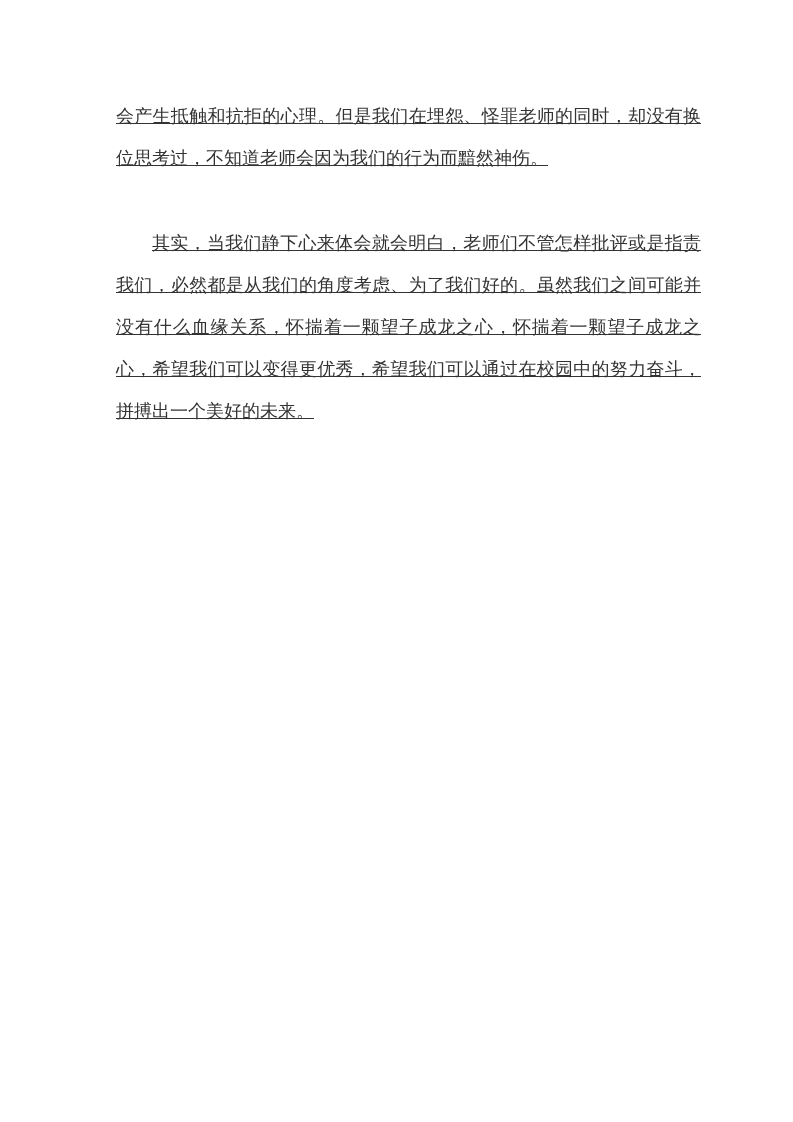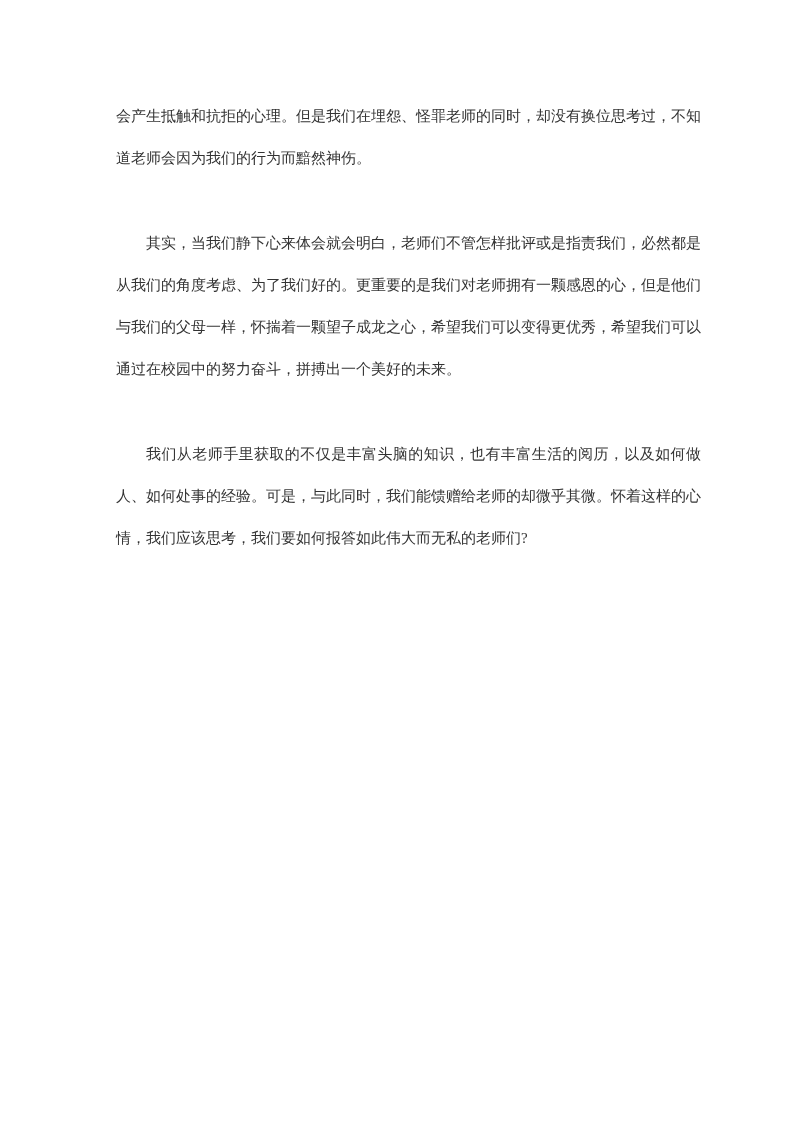--- a/index.html
+++ b/index.html
@@ -23,37 +23,37 @@
     background: #ffffff;
   }
   .content {
     position: absolute;
     left: 116px;
     top: 95px;
     width: 585px;
   }
   p.para {
     margin: 0 0 43px 0;
-    font-size: 15px;
+    font-size: 18px;
     line-height: 42px;
     color: #333333;
     text-align: justify;
     text-justify: inter-character;
     letter-spacing: 0;
     word-break: break-all;
+    text-decoration: underline;
   }
   p.para.indent {
     text-indent: 2em;
   }
   p.para:last-child {
     margin-bottom: 0;
   }
 </style>
 </head>
 <body>
 
 <div class="page">
   <div class="content">
     <p class="para">会产生抵触和抗拒的心理。但是我们在埋怨、怪罪老师的同时，却没有换位思考过，不知道老师会因为我们的行为而黯然神伤。</p>
-    <p class="para indent">其实，当我们静下心来体会就会明白，老师们不管怎样批评或是指责我们，必然都是从我们的角度考虑、为了我们好的。更重要的是我们对老师拥有一颗感恩的心，但是他们与我们的父母一样，怀揣着一颗望子成龙之心，希望我们可以变得更优秀，希望我们可以通过在校园中的努力奋斗，拼搏出一个美好的未来。</p>
-    <p class="para indent">我们从老师手里获取的不仅是丰富头脑的知识，也有丰富生活的阅历，以及如何做人、如何处事的经验。可是，与此同时，我们能馈赠给老师的却微乎其微。怀着这样的心情，我们应该思考，我们要如何报答如此伟大而无私的老师们?</p>
+    <p class="para indent">其实，当我们静下心来体会就会明白，老师们不管怎样批评或是指责我们，必然都是从我们的角度考虑、为了我们好的。虽然我们之间可能并没有什么血缘关系，怀揣着一颗望子成龙之心，怀揣着一颗望子成龙之心，希望我们可以变得更优秀，希望我们可以通过在校园中的努力奋斗，拼搏出一个美好的未来。</p>
   </div>
 </div>
 
 </body></html>

